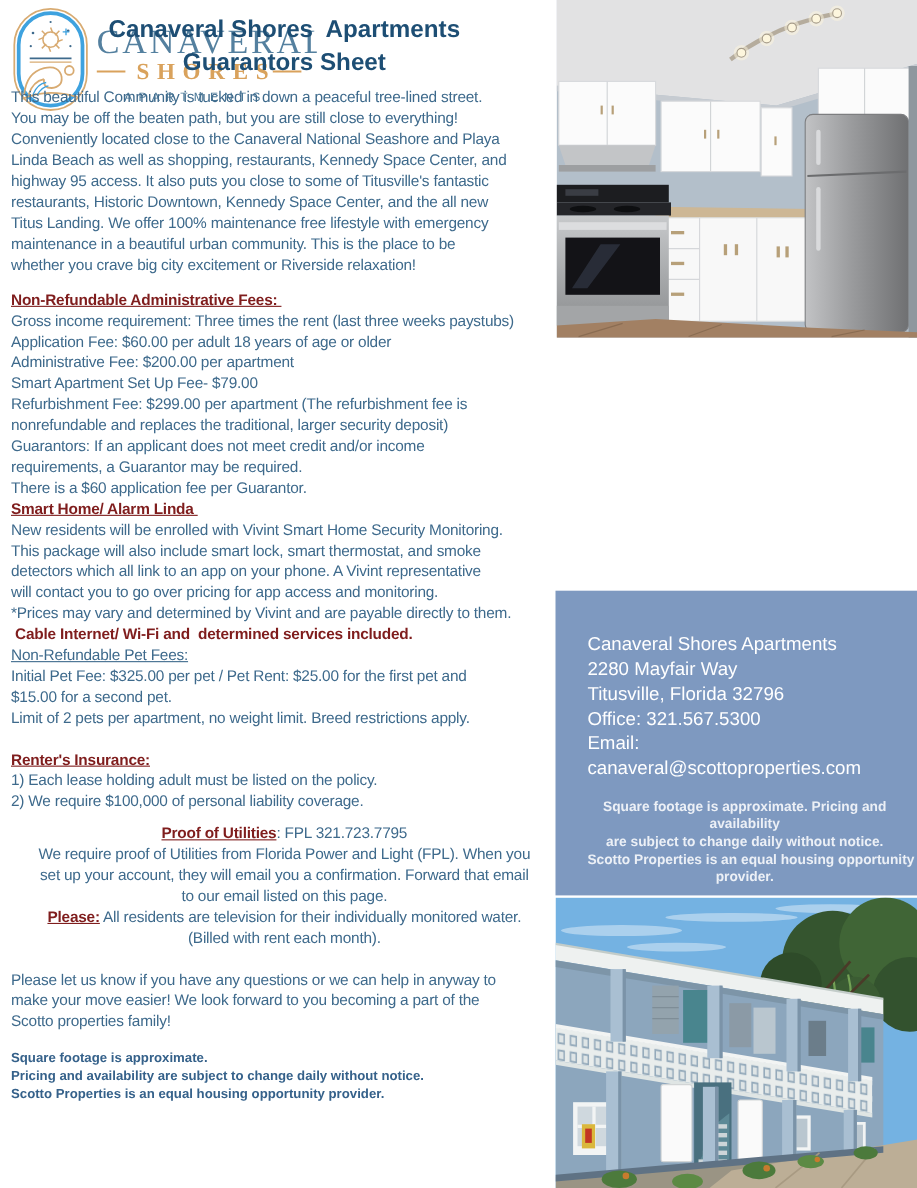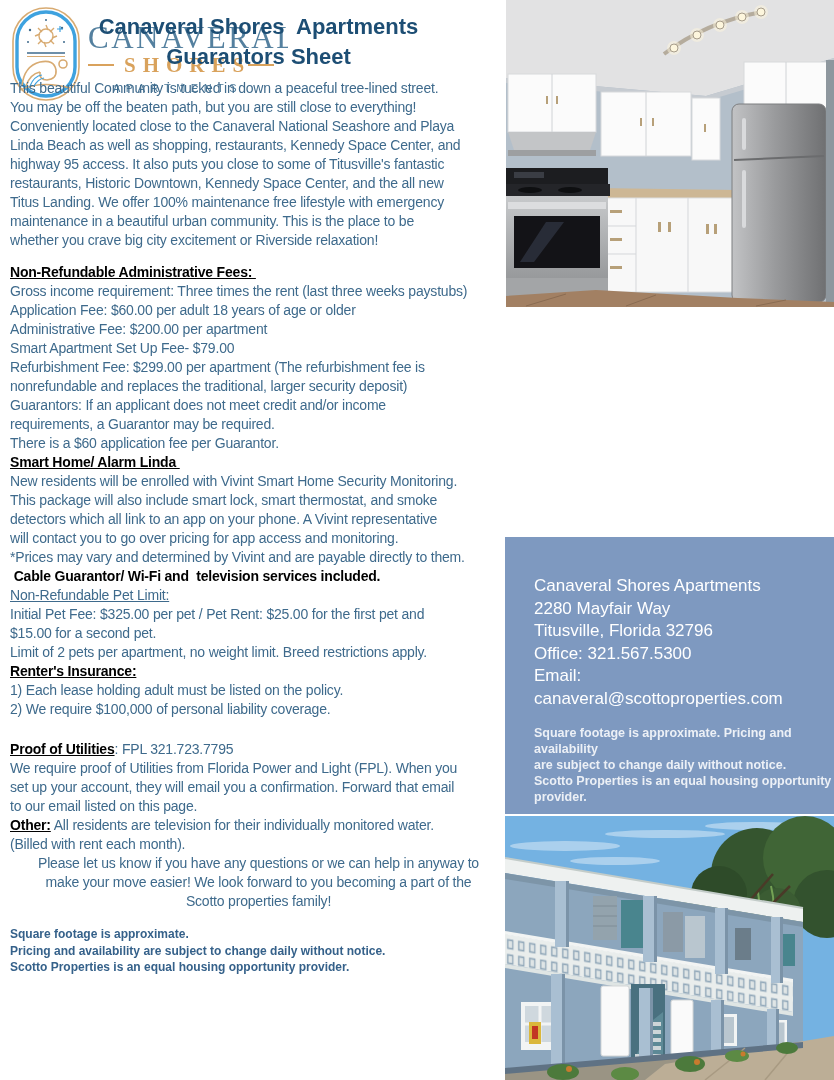--- a/index.html
+++ b/index.html
@@ -9,42 +9,42 @@
   }
   .leftcol {
     position:absolute; left:10px; top:12px; width:497px;
     color:#3e6a8c; font-size:14px; line-height:19px; letter-spacing:-0.2px;
   }
   .doc-title {
     margin:0 0 7px 0; text-align:center; color:#1d4e74;
     font-size:22px; line-height:30px; font-weight:bold; white-space:pre; letter-spacing:0;
   }
   .block { margin:0; white-space:pre; }
-  .bold  { font-weight:bold; color:#000000; }
+  .bold  { font-weight:bold; color:#7f1d1d; }
   .u     { text-decoration:underline; }
   .gap13 { margin-top:13px; }
-  .gap19 { }
-  .gap21 { margin-top:21px; }
-  .center{ text-align:center; }
+  .gap19 { margin-top:19px; }
+  .gap21 { margin-top:10px;text-align:center; }
+  .center{ text-align:left; }
   .smallfoot {
     margin-top:15px; font-size:12px; line-height:16.5px; font-weight:bold;
     color:#35618a; white-space:pre; letter-spacing:0;
   }
   .photo { position:absolute; display:block; }
   .kitchen  { left:506px; top:0;     width:328px; height:307px; }
   .logo     { left:538px; top:372px; width:288px; height:104px; }
   .building { left:505px; top:816px; width:329px; height:264px; }
   .bluebox {
     position:absolute; left:505px; top:537px; width:329px; height:277px;
     background:#7e99c0; box-sizing:border-box; padding:38px 14px 0 29px; color:#ffffff;
   }
   .contact { font-size:17px; line-height:22.5px; white-space:pre; }
   .boxdisclaimer {
     margin-top:15px; font-size:12.5px; line-height:16px; font-weight:bold;
-    text-align:left; color:rgba(255,255,255,0.85); white-space:pre;
+    text-align:center; color:rgba(255,255,255,0.85); white-space:pre;
   }
 </style>
 </head>
 <body>
 
 
 
 
 <div class="leftcol">
   <h1 class="doc-title"><span>Canaveral Shores  Apartments</span><br><span>Guarantors Sheet</span></h1>
@@ -66,32 +66,32 @@
 Refurbishment Fee: $299.00 per apartment (The refurbishment fee is
 nonrefundable and replaces the traditional, larger security deposit)
 Guarantors: If an applicant does not meet credit and/or income
 requirements, a Guarantor may be required.
 There is a $60 application fee per Guarantor.</span></p>
 
   <p class="block"><span class="bold u">Smart Home/ Alarm Linda </span><br><span>New residents will be enrolled with Vivint Smart Home Security Monitoring.
 This package will also include smart lock, smart thermostat, and smoke
 detectors which all link to an app on your phone. A Vivint representative
 will contact you to go over pricing for app access and monitoring.
-*Prices may vary and determined by Vivint and are payable directly to them.</span><br><span class="bold"> Cable Guarantor/ Wi-Fi and  television services included.</span></p>
-
-  <p class="block"><span class="u">Non-Refundable Pet Limit:</span><br><span>Initial Pet Fee: $325.00 per pet / Pet Rent: $25.00 for the first pet and
+*Prices may vary and determined by Vivint and are payable directly to them.</span><br><span class="bold"> Cable Internet/ Wi-Fi and  determined services included.</span></p>
+
+  <p class="block"><span class="u">Non-Refundable Pet Fees:</span><br><span>Initial Pet Fee: $325.00 per pet / Pet Rent: $25.00 for the first pet and
 $15.00 for a second pet.
 Limit of 2 pets per apartment, no weight limit. Breed restrictions apply.</span><br></p>
 
   <p class="block gap19"><span class="bold u">Renter's Insurance:</span><br><span>1) Each lease holding adult must be listed on the policy.
 2) We require $100,000 of personal liability coverage.</span></p>
 
   <p class="block gap21"><span class="bold u">Proof of Utilities</span><span>: FPL 321.723.7795</span><br><span>We require proof of Utilities from Florida Power and Light (FPL). When you
 set up your account, they will email you a confirmation. Forward that email
-to our email listed on this page.</span><br><span class="bold u">Other:</span><span> All residents are television for their individually monitored water.
+to our email listed on this page.</span><br><span class="bold u">Please:</span><span> All residents are television for their individually monitored water.
 (Billed with rent each month).</span></p>
 
   <p class="block gap19 center">Please let us know if you have any questions or we can help in anyway to
 make your move easier! We look forward to you becoming a part of the
 Scotto properties family!</p>
 
   <p class="block smallfoot">Square footage is approximate.
 Pricing and availability are subject to change daily without notice.
 Scotto Properties is an equal housing opportunity provider.</p>
 </div>

